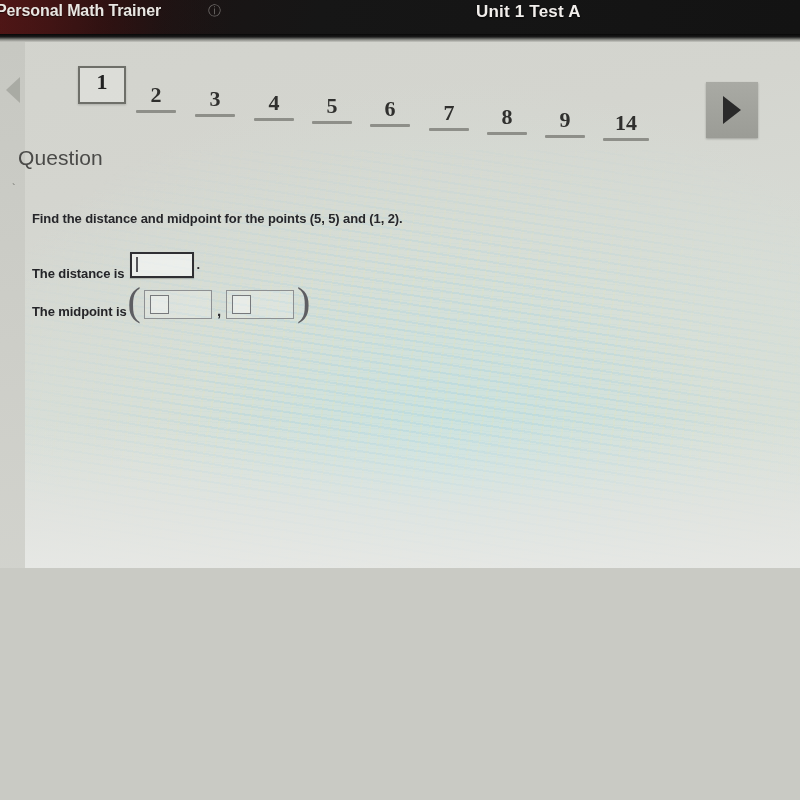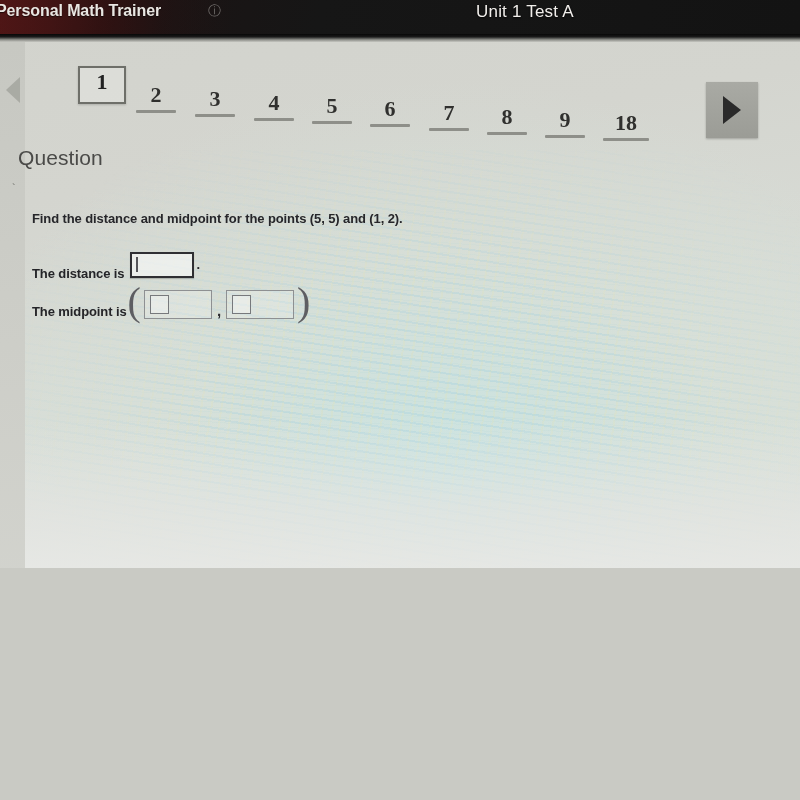--- a/index.html
+++ b/index.html
@@ -94,21 +94,21 @@
     width: 15px; height: 15px;
     color: #6e6a68;
     font-size: 13px;
     line-height: 15px;
   }
   .unit-title {
     position: absolute;
     left: 476px; top: 2px;
     color: #f1eeeb;
     font-size: 17px;
-    font-weight: normal;
+    font-weight: bold;
     letter-spacing: 0.2px;
     white-space: nowrap;
     text-shadow: 0 1px 2px rgba(0,0,0,0.8);
   }
   .appbar-bottom-edge {
     position: absolute;
     left: 0; top: 34px; width: 800px; height: 8px;
     background: linear-gradient(to bottom, #070707 0%, #1a1a1a 35%, #8e8f8a 72%, #c6c7c1 100%);
   }
 
@@ -328,21 +328,21 @@
         </div>
         <div class="pitem" style="left: 409px; top: 44px; width: 40px;">
           <span class="num">8</span>
           <span class="rule"></span>
         </div>
         <div class="pitem" style="left: 467px; top: 47px; width: 40px;">
           <span class="num">9</span>
           <span class="rule"></span>
         </div>
         <div class="pitem" style="left: 525px; top: 50px; width: 46px;">
-          <span class="num">18</span>
+          <span class="num">14</span>
           <span class="rule"></span>
         </div>
       </div>
     <div class="pager-next">
       <div class="tri"></div>
     </div>
   </div>
 
   <div class="question-heading">Question</div>
   <div class="question-text">Find the distance and midpoint for the points (5, 5) and (1, 2).</div>

